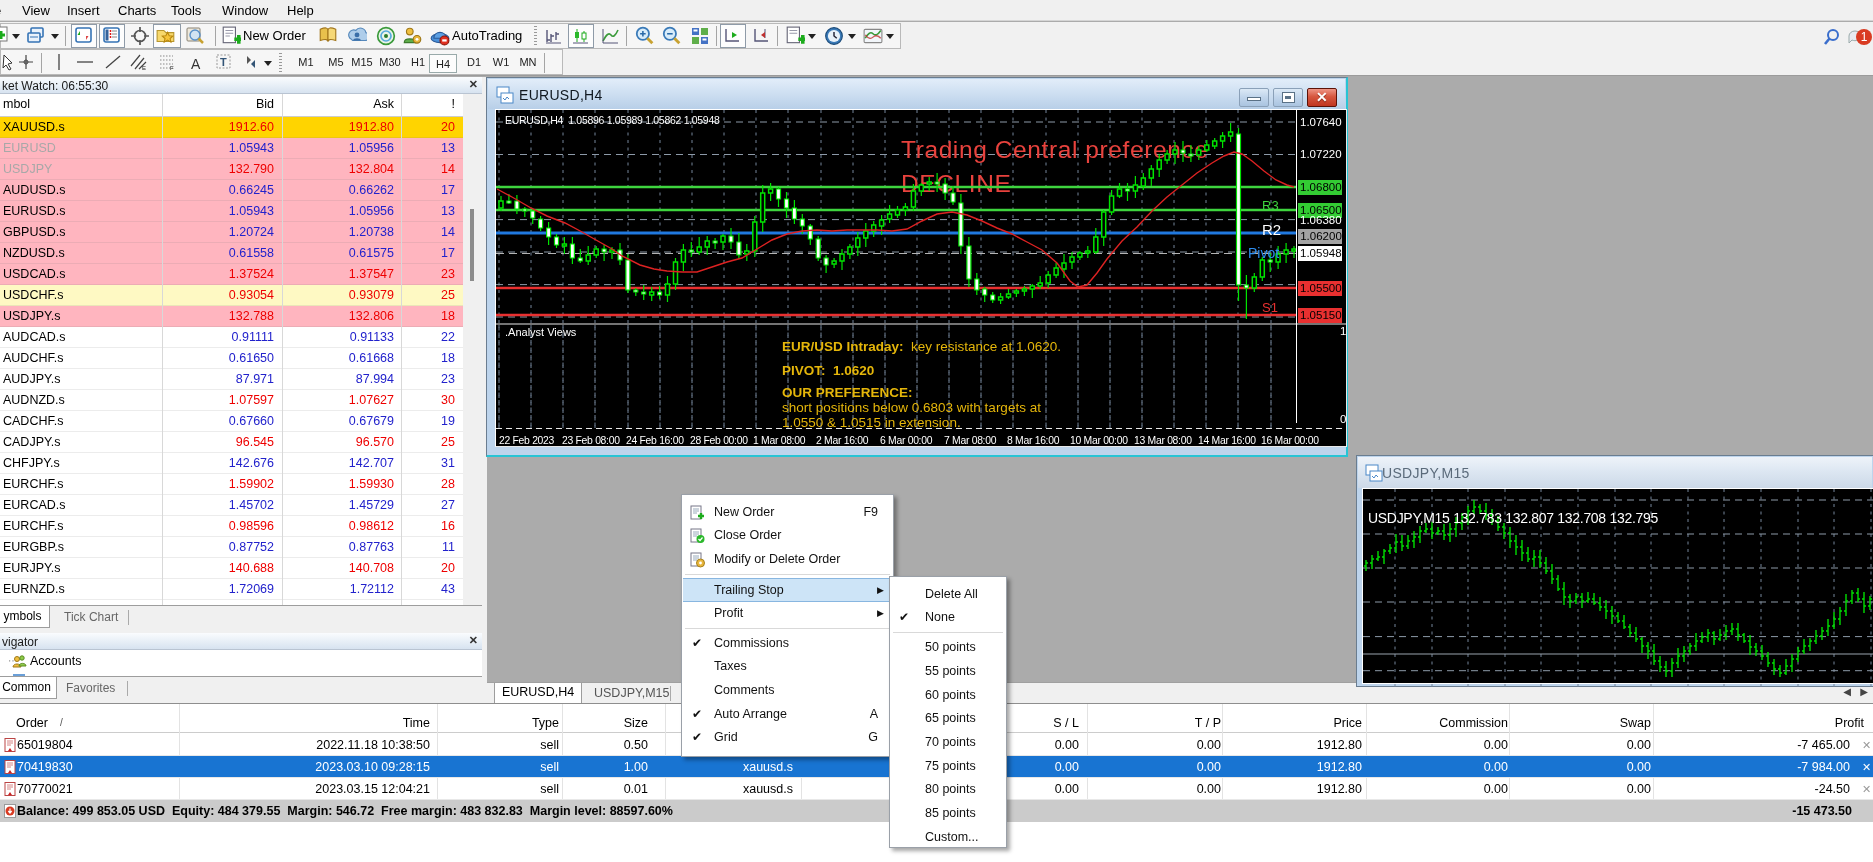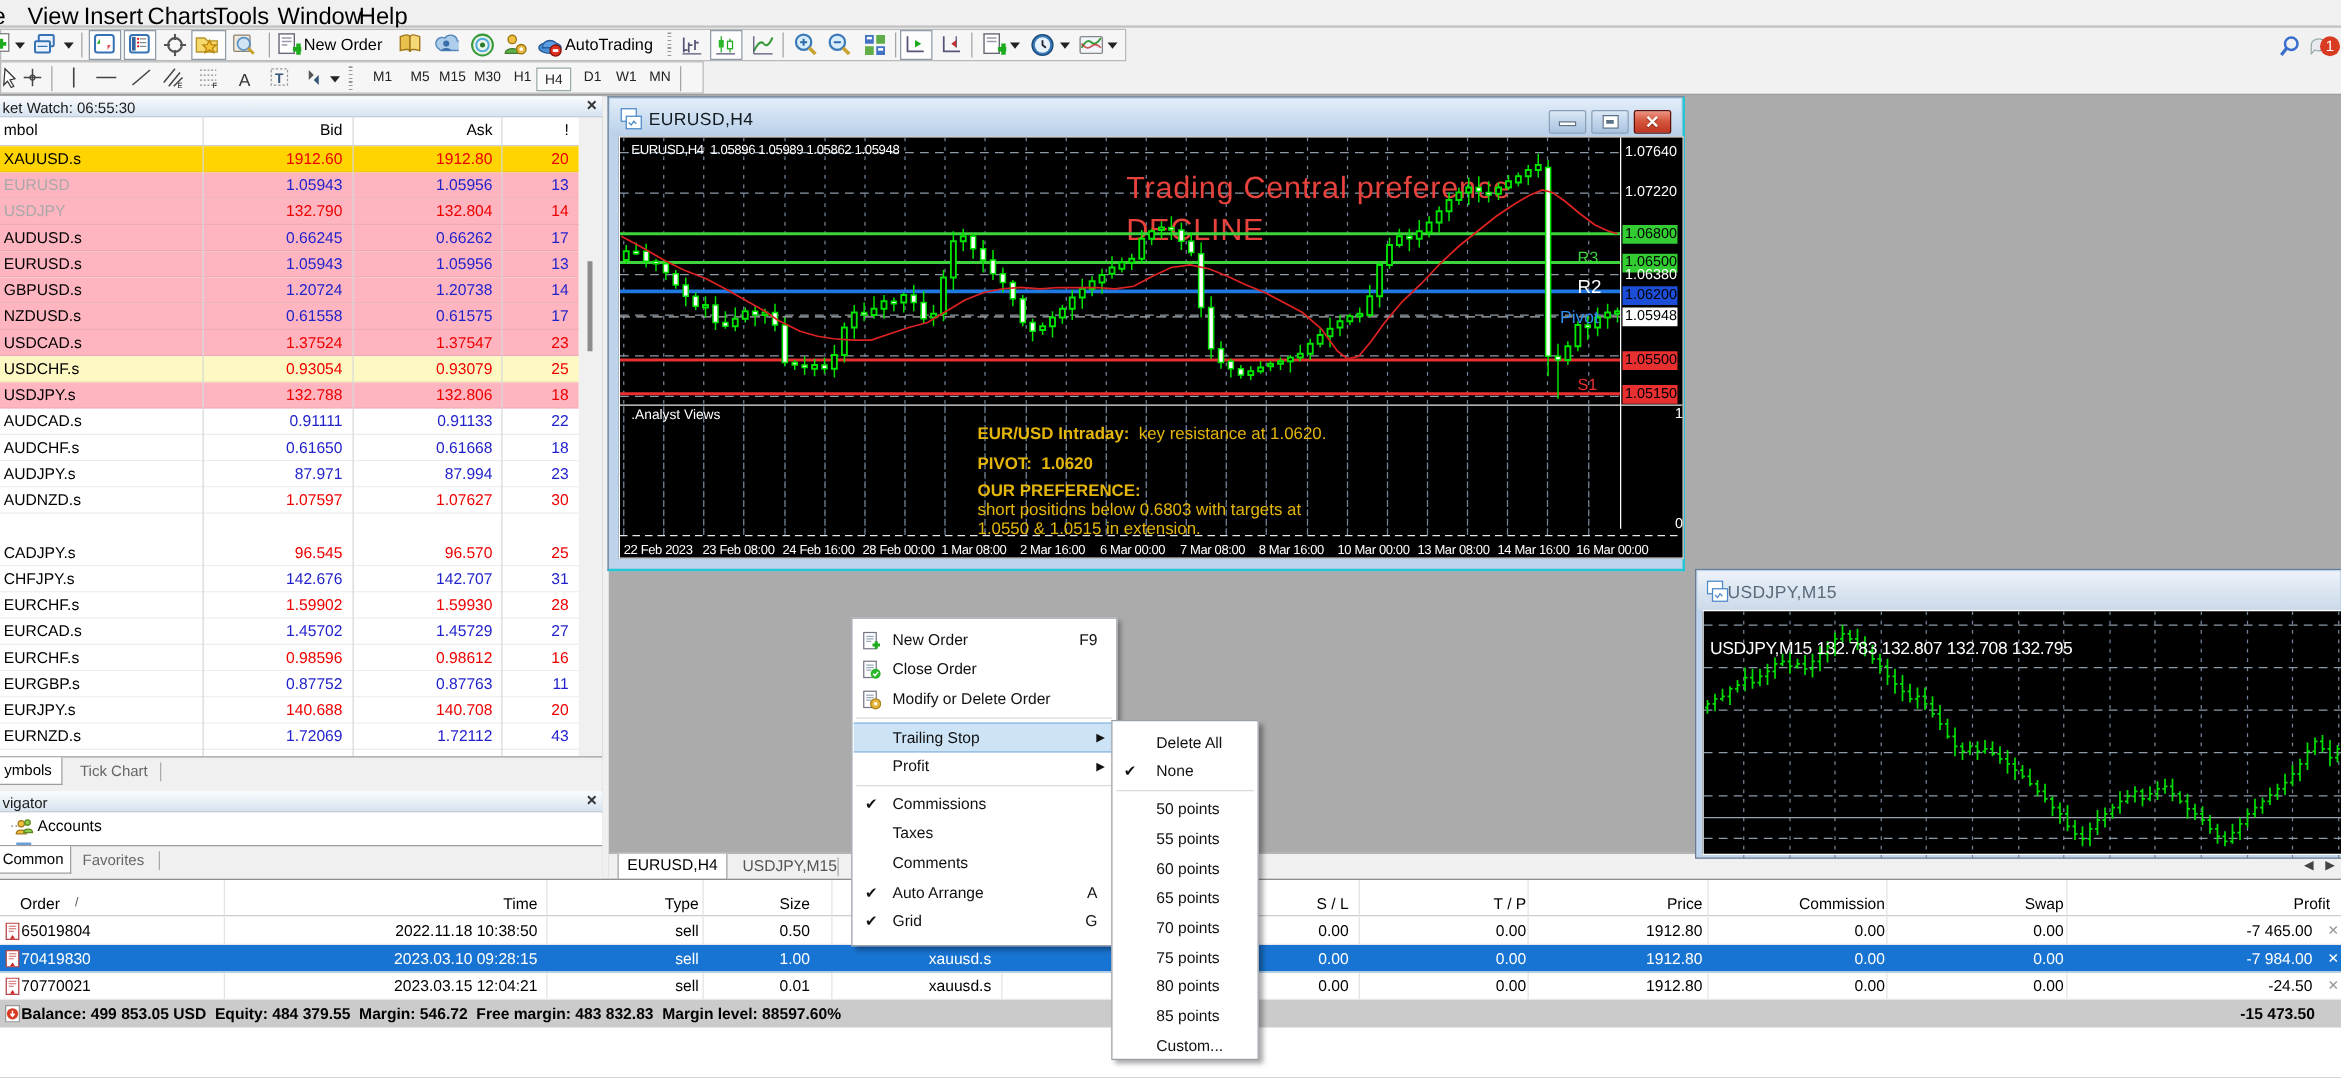--- a/index.html
+++ b/index.html
@@ -1,19 +1,19 @@
 <!DOCTYPE html>
 <html><head><meta charset="utf-8">
 <style>
 *{margin:0;padding:0;box-sizing:border-box}
 html,body{width:1873px;height:862px;overflow:hidden;font-family:"Liberation Sans",sans-serif;background:#ababab}
 #screen{position:absolute;left:0;top:0;width:1873px;height:862px}
 .abs{position:absolute}
 
-#menubar{position:absolute;left:0;top:0;width:1873px;height:21px;background:#f0f0f0;border-bottom:1px solid #d5d5d5;font-size:19px;color:#000}
+#menubar{position:absolute;left:0;top:0;width:1873px;height:21px;background:#f0f0f0;border-bottom:1px solid #d5d5d5;font-size:13px;color:#000}
 #menubar span{position:absolute;top:3px}
 #toolbar{position:absolute;left:0;top:22px;width:1873px;height:54px;background:#f1f1f1;border-bottom:1px solid #9b9b9b}
 .tbsec{position:absolute;background:#f6f6f6;border:1px solid #b9b9b9}
 .vsep{position:absolute;width:1px;background:#a5a5a5}
 .tbtn{position:absolute;border:1px solid #8f9ba8;background:#fdfdfd}
 .tf{position:absolute;top:56px;font-size:11px;color:#222;width:28px;text-align:center}
 
 #leftpanel{position:absolute;left:0;top:77px;width:482px;height:626px;background:#f0f0f0}
 .ptitle{position:absolute;left:0;width:482px;height:17px;background:linear-gradient(#fafcfe,#d7e3f0);border-bottom:1px solid #b9c4d2;font-size:12px;color:#1a1a1a}
 .mwr{position:absolute;left:0;width:463px;height:21.02px;font-size:12.5px;line-height:21px;border-bottom:1px solid rgba(120,120,120,0.14)}
@@ -344,20 +344,26 @@
         <span class="mws" style="color:#000">AUDJPY.s</span>
         <span class="mwn" style="left:166px;width:108px;color:#2222cc">87.971</span>
         <span class="mwn" style="left:286px;width:108px;color:#2222cc">87.994</span>
         <span class="mwn" style="left:406px;width:49px;color:#2222cc">23</span>
       </div>
 <div class="mwr" style="top:312.8px;background:#fff">
         <span class="mws" style="color:#000">AUDNZD.s</span>
         <span class="mwn" style="left:166px;width:108px;color:#ee0000">1.07597</span>
         <span class="mwn" style="left:286px;width:108px;color:#ee0000">1.07627</span>
         <span class="mwn" style="left:406px;width:49px;color:#ee0000">30</span>
+      </div>
+<div class="mwr" style="top:333.8px;background:#fff">
+        <span class="mws" style="color:#000">CADCHF.s</span>
+        <span class="mwn" style="left:166px;width:108px;color:#2222cc">0.67660</span>
+        <span class="mwn" style="left:286px;width:108px;color:#2222cc">0.67679</span>
+        <span class="mwn" style="left:406px;width:49px;color:#2222cc">19</span>
       </div>
 <div class="mwr" style="top:354.8px;background:#fff">
         <span class="mws" style="color:#000">CADJPY.s</span>
         <span class="mwn" style="left:166px;width:108px;color:#ee0000">96.545</span>
         <span class="mwn" style="left:286px;width:108px;color:#ee0000">96.570</span>
         <span class="mwn" style="left:406px;width:49px;color:#ee0000">25</span>
       </div>
 <div class="mwr" style="top:375.8px;background:#fff">
         <span class="mws" style="color:#000">CHFJPY.s</span>
         <span class="mwn" style="left:166px;width:108px;color:#2222cc">142.676</span>
@@ -508,21 +514,21 @@
           <span style="position:absolute;left:765px;top:325px">16 Mar 00:00</span>
         </div>
 
     <div style="position:absolute;left:800px;top:0;width:50px;height:313px;font-size:11.5px">
       <div style="position:absolute;left:0;top:0;width:1px;height:313px;background:#fff"></div>
       <div style="position:absolute;left:4px;top:4.5px;color:#fff;line-height:15px">1.07640</div>
           <div style="position:absolute;left:4px;top:37.0px;color:#fff;line-height:15px">1.07220</div>
           <div style="position:absolute;left:2px;top:69.5px;width:44px;height:15px;background:#33cc33;color:#000;text-align:left;padding-left:2px;line-height:15px">1.06800</div>
           <div style="position:absolute;left:2px;top:92.5px;width:44px;height:15px;background:#33cc33;color:#000;text-align:left;padding-left:2px;line-height:15px">1.06500</div>
           <div style="position:absolute;left:4px;top:102.5px;color:#fff;line-height:15px">1.06380</div>
-          <div style="position:absolute;left:2px;top:119px;width:44px;height:15px;background:#1d4ed8;color:#000;text-align:left;padding-left:2px;line-height:15px">1.06200</div>
+          <div style="position:absolute;left:2px;top:119px;width:44px;height:15px;background:#a3a3a3;color:#000;text-align:center;padding-left:2px;line-height:15px">1.06200</div>
           <div style="position:absolute;left:2px;top:135.5px;width:44px;height:15px;background:#ffffff;color:#000;text-align:left;padding-left:2px;line-height:15px">1.05948</div>
           <div style="position:absolute;left:2px;top:170.5px;width:44px;height:15px;background:#e93030;color:#000;text-align:left;padding-left:2px;line-height:15px">1.05500</div>
           <div style="position:absolute;left:2px;top:197.5px;width:44px;height:15px;background:#e93030;color:#000;text-align:left;padding-left:2px;line-height:15px">1.05150</div>
     </div>
     <div class="axlab" style="left:766px;top:88px;color:#3ed43e;font-size:13px">R3</div>
     <div class="axlab" style="left:766px;top:111px;color:#ffffff;font-size:15px">R2</div>
     <div class="axlab" style="left:752px;top:135px;color:#2e8ef0;font-size:14px">Pivot</div>
     <div class="axlab" style="left:766px;top:190px;color:#e93030;font-size:13px">S1</div>
   </div>
 </div>

